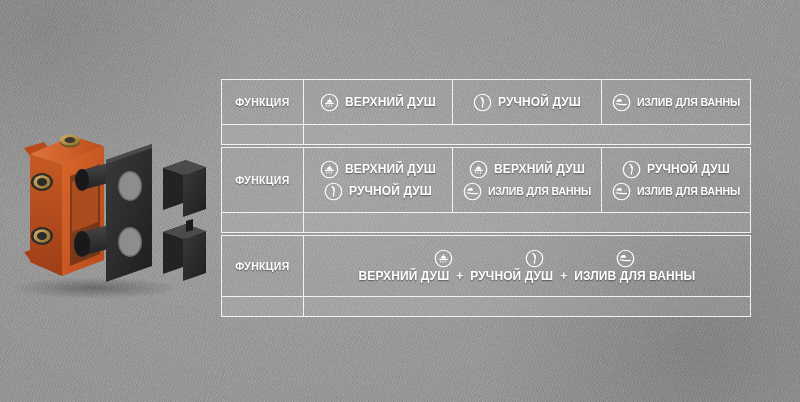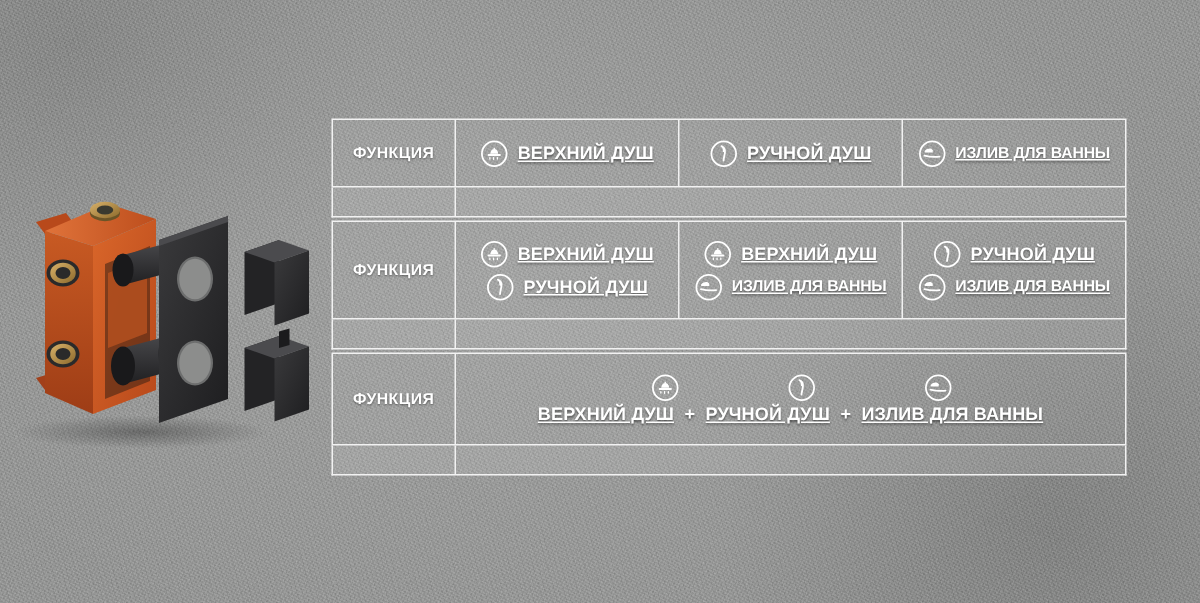--- a/index.html
+++ b/index.html
@@ -95,21 +95,20 @@
     justify-content: center;
     gap: 6px;
   }
   .opt-text {
     color: #ffffff;
     font-weight: bold;
     font-size: 12px;
     letter-spacing: .1px;
     white-space: nowrap;
     text-shadow: 0 1px 1.5px rgba(0,0,0,.45);
-    text-decoration: underline;
   }
   .opt-text.sm { font-size: 10.5px; letter-spacing: -.1px; }
 
   
   .ico { width: 17px; height: 17px; flex: 0 0 17px; display:block; }
   .ico.big { width: 19px; height: 19px; flex: 0 0 19px; }
 
   
   .combo-cell {
     flex: 1 1 0;

